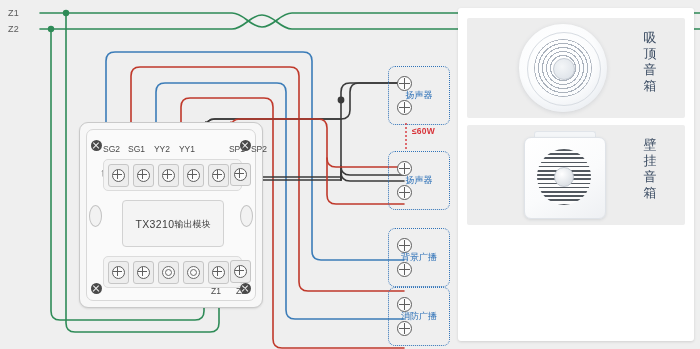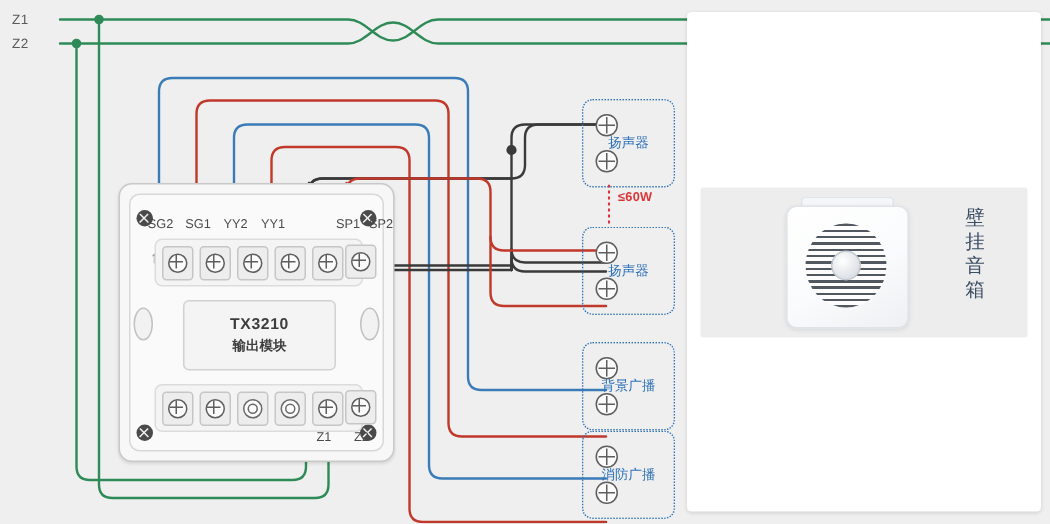--- a/index.html
+++ b/index.html
@@ -79,31 +79,31 @@
   
   .screw.hex .head{border-radius:50%;border:1.3px solid #6a6a6a;}
   .screw.hex .head::before{
     left:2.6px;top:2.6px;width:5.4px;height:5.4px;background:transparent;
     border:1.3px solid #6a6a6a;border-radius:50%;
   }
   .screw.hex .head::after{display:none;}
 
   .term-label{
     position:absolute;font-size:8.5px;color:#4a4a4a;top:21px;
-    width:26px;text-align:center;
+    width:26px;text-align:right;
   }
   .z-term-label{
     position:absolute;font-size:8.5px;color:#4a4a4a;top:163px;
     width:22px;text-align:center;
   }
 
   .chip{
     position:absolute;left:42px;top:77px;width:100px;height:45px;
     border:1px solid #d2d2d2;border-radius:4px;background:#f4f4f4;
-    display:flex;flex-direction:column;align-items:center;justify-content:center;font-weight:bold;
+    display:flex;flex-direction:row;align-items:center;justify-content:center;
   }
   .chip .l1{font-size:10.5px;color:#3d3d3d;letter-spacing:.4px;}
   .chip .l2{font-size:9px;color:#3d3d3d;margin-top:2px;}
 
   
   .devbox{
     position:absolute;width:60px;height:57px;
     border:1.6px dotted #2f72b8;border-radius:7px;
   }
   .devbox .name{
@@ -357,20 +357,28 @@
     <div class="name">消防广播</div>
   </div>
 
   <svg style="position:absolute;left:404px;top:123px;" width="4" height="28">
     <path d="M2 0 V28" stroke="#d8343a" stroke-width="1.4" stroke-dasharray="2 2" fill="none"></path>
   </svg>
   <div class="watt" style="left:412px;top:126px;">≤60W</div>
 
   <div class="panel">
 
+    <div class="card card1">
+      <div class="spk-ceiling">
+        <div class="r1"></div>
+        <div class="mesh"></div>
+        <div class="hub"></div>
+      </div>
+      <div class="cname">吸顶音箱</div>
+    </div>
 
     <div class="card card2">
       <div class="spk-wall">
         <div class="cap"></div>
         <div class="body"></div>
         <div class="grille"></div>
         <div class="dome"></div>
       </div>
       <div class="cname">壁挂音箱</div>
     </div>

